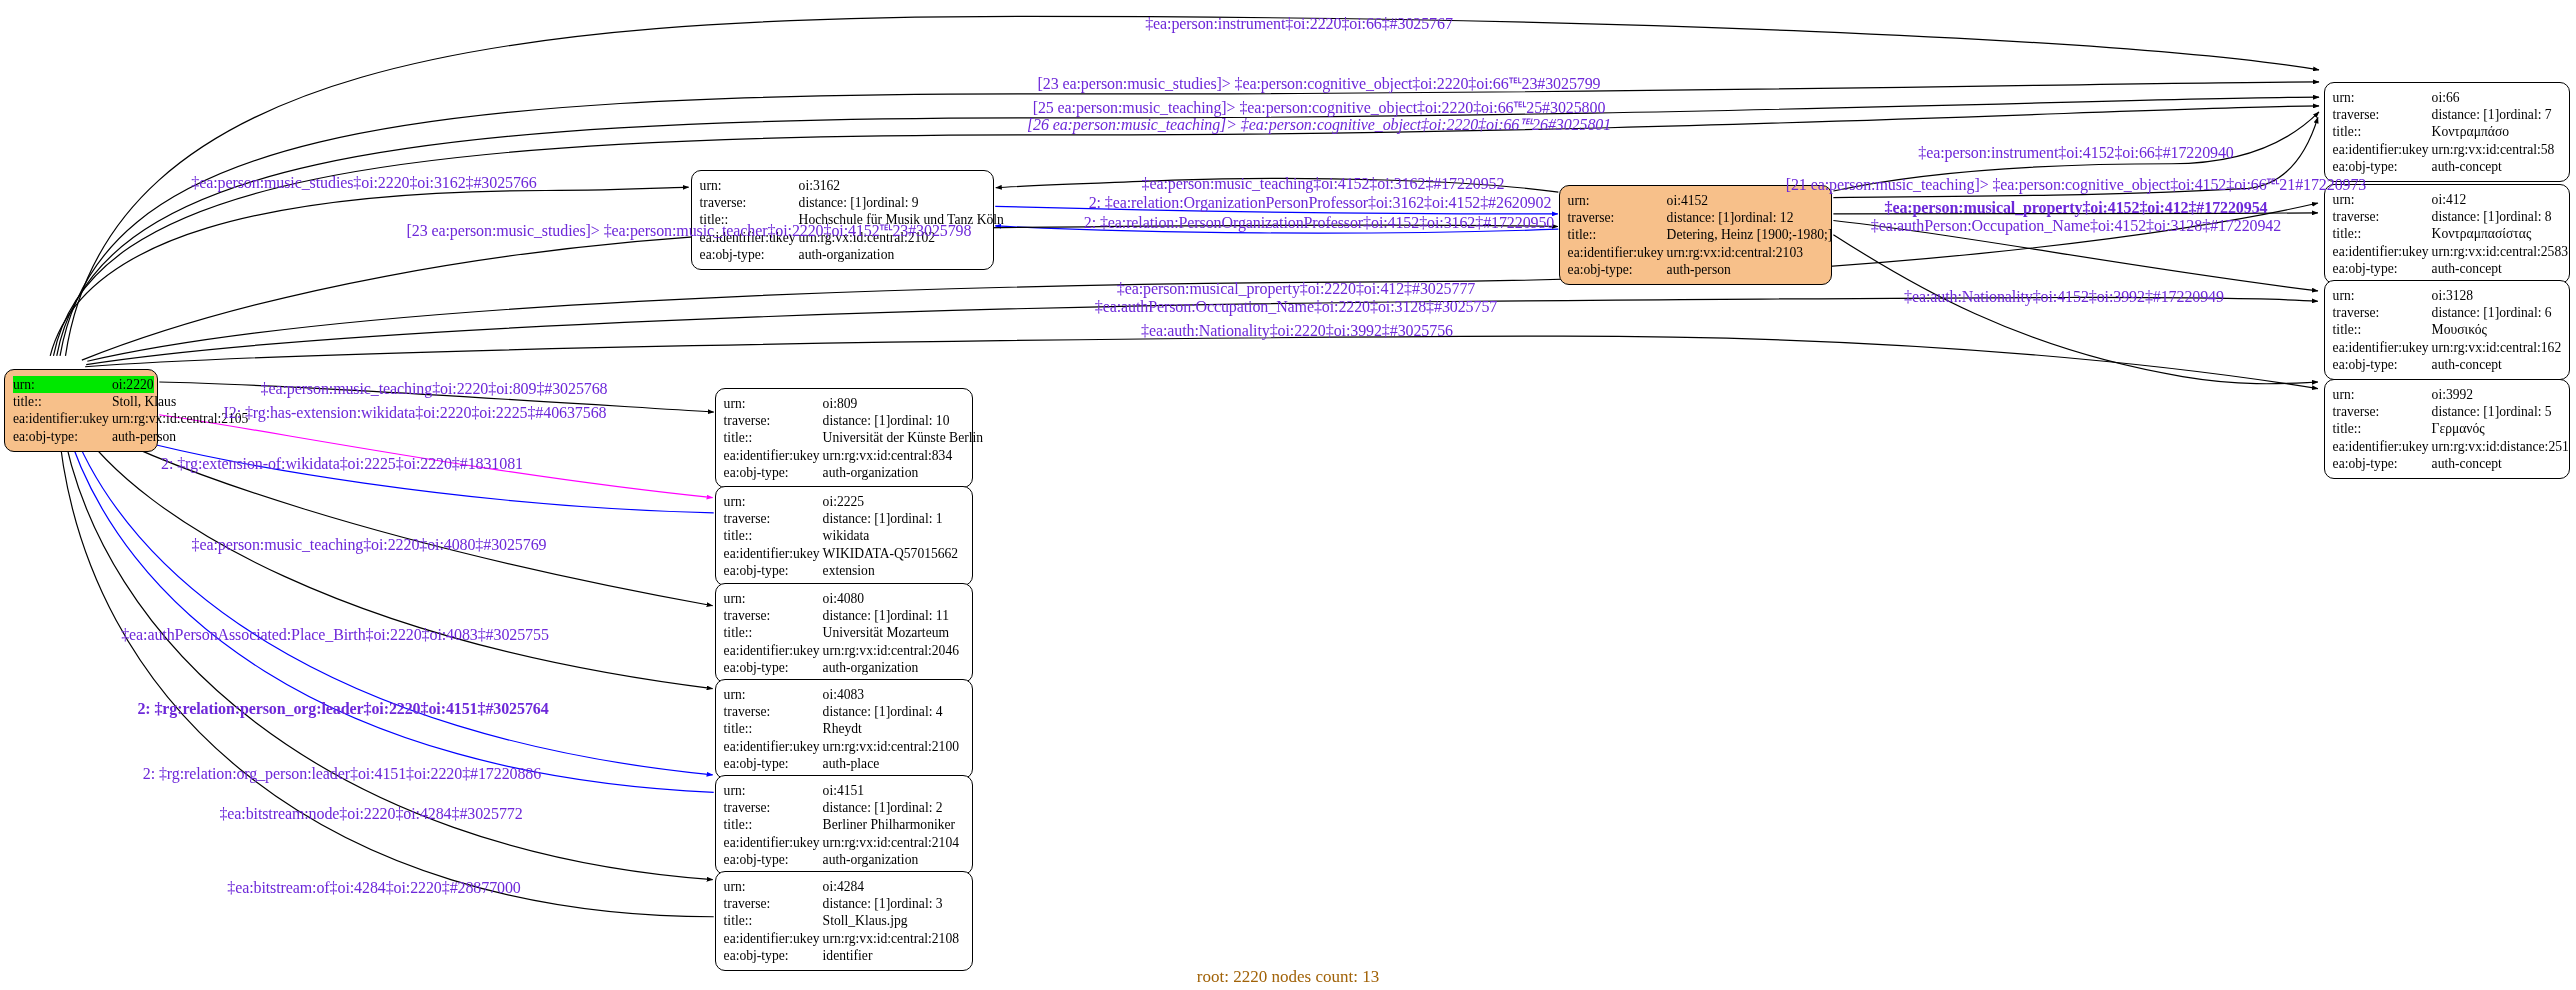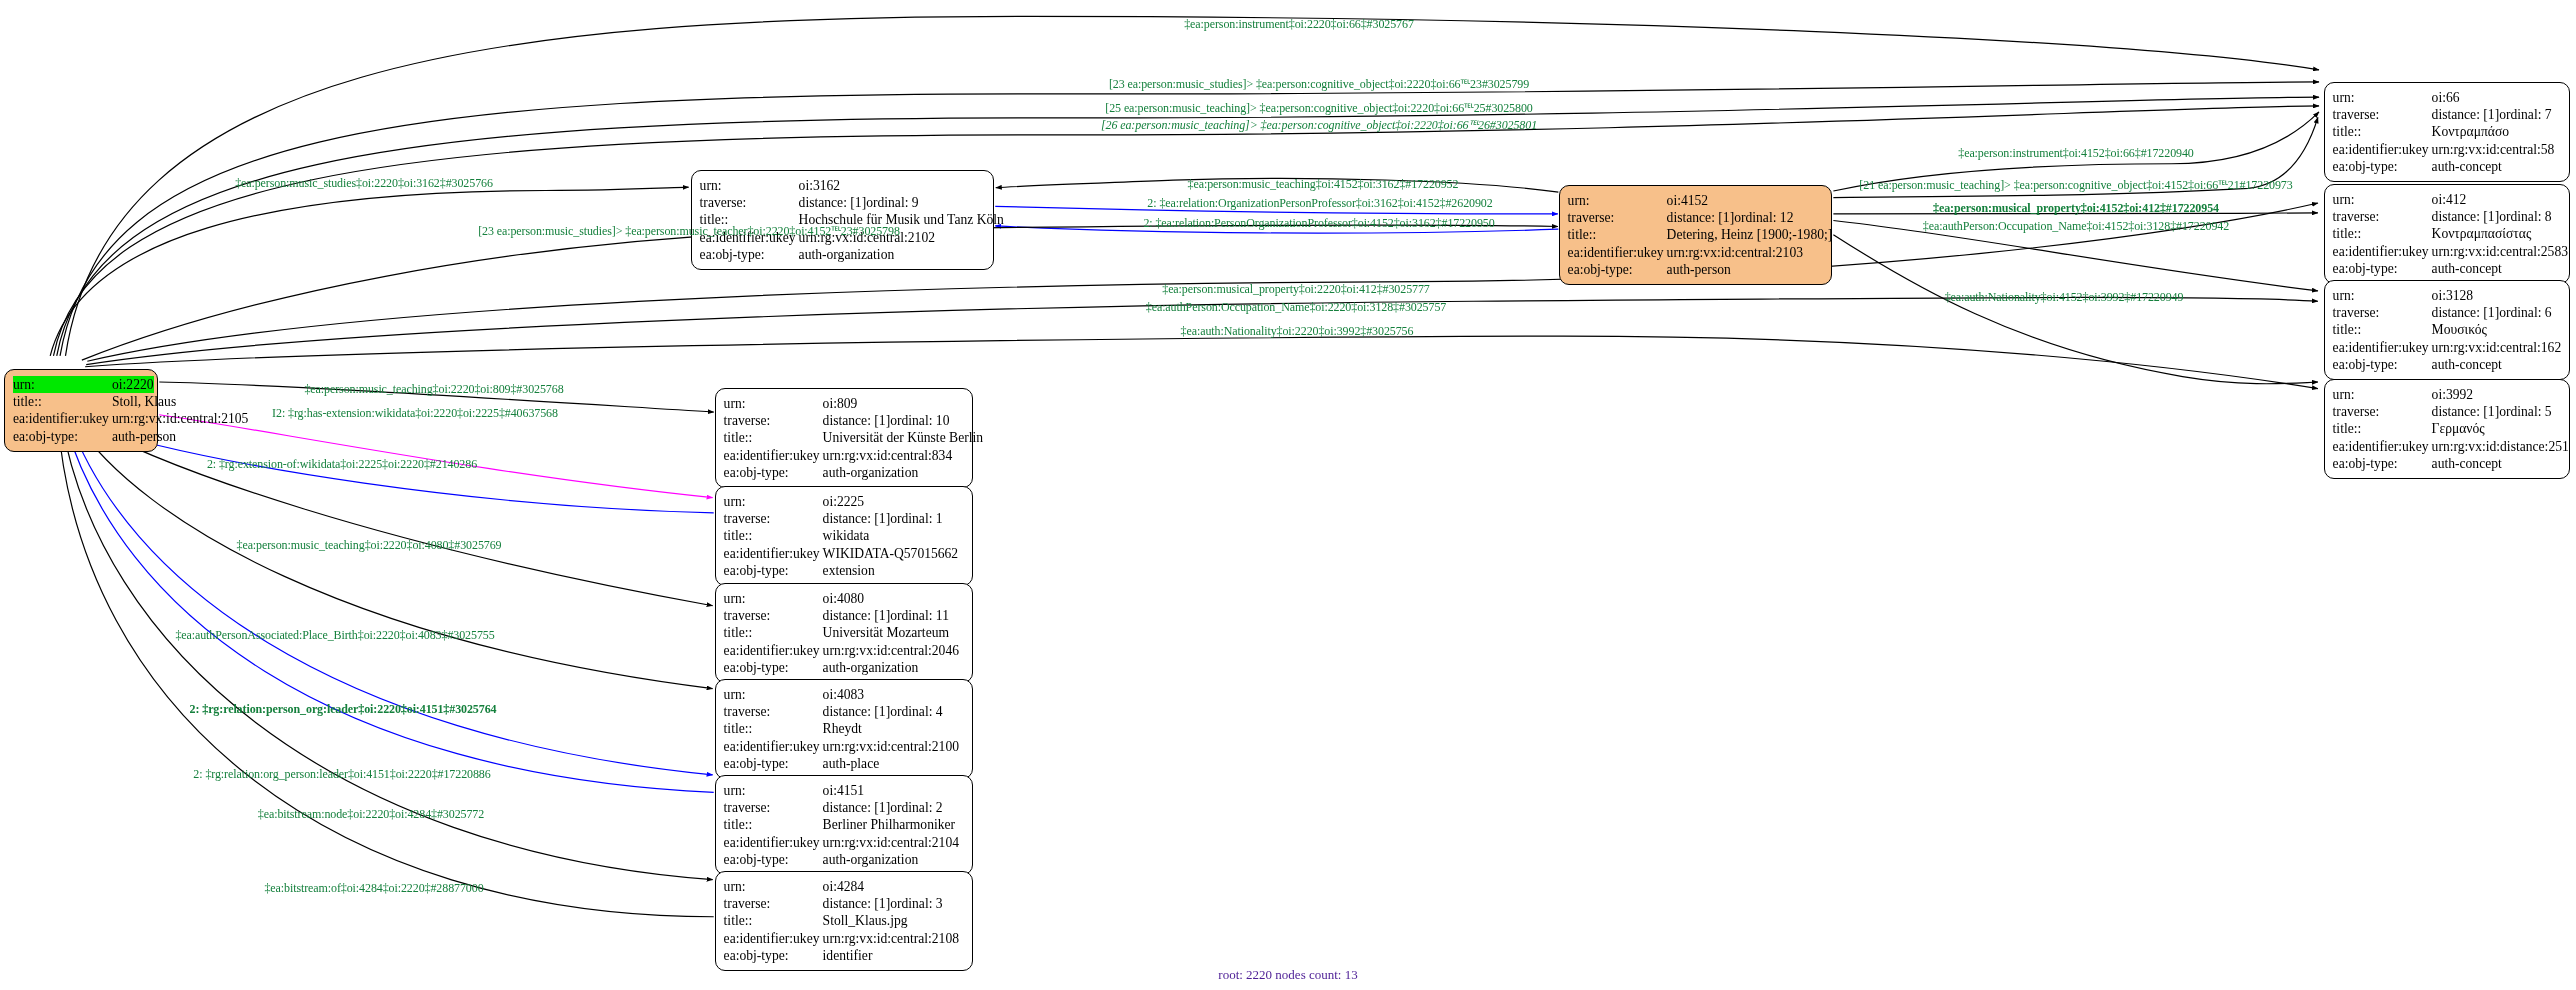--- a/index.html
+++ b/index.html
@@ -8,23 +8,23 @@
   svg#edges{position:absolute;left:0;top:0;width:2576px;height:991px;pointer-events:none;}
 
   .node{position:absolute;box-sizing:border-box;border:1.1px solid #000;border-radius:10px;
         background:#ffffff;padding:5.5px 7.6px;margin-top:12px;}
   .node.person{background:#f7c08a;}
   .node .row{display:flex;align-items:baseline;line-height:1.28;white-space:nowrap;}
   .node .k{width:99px;flex:0 0 99px;font-size:13.6px;color:#000;}
   .node .v{font-size:13.6px;color:#000;}
   .node .k.hl, .node .v.hl{background:#00e800;}
 
-  .elabel{position:absolute;font-size:12px;color:#15803d;white-space:nowrap;
+  .elabel{position:absolute;font-size:16px;color:#6d28d9;white-space:nowrap;
           transform:translate(-50%,-50%);letter-spacing:-0.1px;}
-  .footer{position:absolute;font-size:13px;color:#4c1d95;white-space:nowrap;transform:translateX(-50%);}
+  .footer{position:absolute;font-size:17px;color:#a16207;white-space:nowrap;transform:translateX(-50%);}
 </style>
 </head>
 <body>
 
 <div id="canvas">
 
   <svg id="edges" xmlns="http://www.w3.org/2000/svg" viewBox="0 0 4721 1816" width="2576" height="991">
     <defs>
       <marker id="ah" markerWidth="12" markerHeight="9" refX="11" refY="4.5" orient="auto" markerUnits="userSpaceOnUse">
         <path d="M0,0 L12,4.5 L0,9 z" fill="#000"></path>
@@ -409,21 +409,21 @@
   <div class="elabel" style="left:2076px;top:184px;">[21 ea:person:music_teaching]&gt; ‡ea:person:cognitive_object‡oi:4152‡oi:66℡21#17220973</div>
   <div class="elabel" style="left:2076px;top:208px;font-weight:bold;">‡ea:person:musical_property‡oi:4152‡oi:412‡#17220954</div>
   <div class="elabel" style="left:2076px;top:226px;">‡ea:authPerson:Occupation_Name‡oi:4152‡oi:3128‡#17220942</div>
   <div class="elabel" style="left:689px;top:230px;">[23 ea:person:music_studies]&gt; ‡ea:person:music_teacher‡oi:2220‡oi:4152℡23#3025798</div>
   <div class="elabel" style="left:1296px;top:289px;">‡ea:person:musical_property‡oi:2220‡oi:412‡#3025777</div>
   <div class="elabel" style="left:2064px;top:297px;">‡ea:auth:Nationality‡oi:4152‡oi:3992‡#17220949</div>
   <div class="elabel" style="left:1296px;top:307px;">‡ea:authPerson:Occupation_Name‡oi:2220‡oi:3128‡#3025757</div>
   <div class="elabel" style="left:1297px;top:331px;">‡ea:auth:Nationality‡oi:2220‡oi:3992‡#3025756</div>
   <div class="elabel" style="left:434px;top:389px;">‡ea:person:music_teaching‡oi:2220‡oi:809‡#3025768</div>
   <div class="elabel" style="left:415px;top:413px;">I2: ‡rg:has-extension:wikidata‡oi:2220‡oi:2225‡#40637568</div>
-  <div class="elabel" style="left:342px;top:464px;">2: ‡rg:extension-of:wikidata‡oi:2225‡oi:2220‡#2140286</div>
+  <div class="elabel" style="left:342px;top:464px;">2: ‡rg:extension-of:wikidata‡oi:2225‡oi:2220‡#1831081</div>
   <div class="elabel" style="left:369px;top:545px;">‡ea:person:music_teaching‡oi:2220‡oi:4080‡#3025769</div>
   <div class="elabel" style="left:335px;top:635px;">‡ea:authPersonAssociated:Place_Birth‡oi:2220‡oi:4083‡#3025755</div>
   <div class="elabel" style="left:343px;top:709px;font-weight:bold;">2: ‡rg:relation:person_org:leader‡oi:2220‡oi:4151‡#3025764</div>
   <div class="elabel" style="left:342px;top:774px;">2: ‡rg:relation:org_person:leader‡oi:4151‡oi:2220‡#17220886</div>
   <div class="elabel" style="left:371px;top:814px;">‡ea:bitstream:node‡oi:2220‡oi:4284‡#3025772</div>
   <div class="elabel" style="left:374px;top:888px;">‡ea:bitstream:of‡oi:4284‡oi:2220‡#28877000</div>
 
   <div class="footer" style="left:1288px;top:967px;">root: 2220 nodes count: 13</div>
 
 </div>

